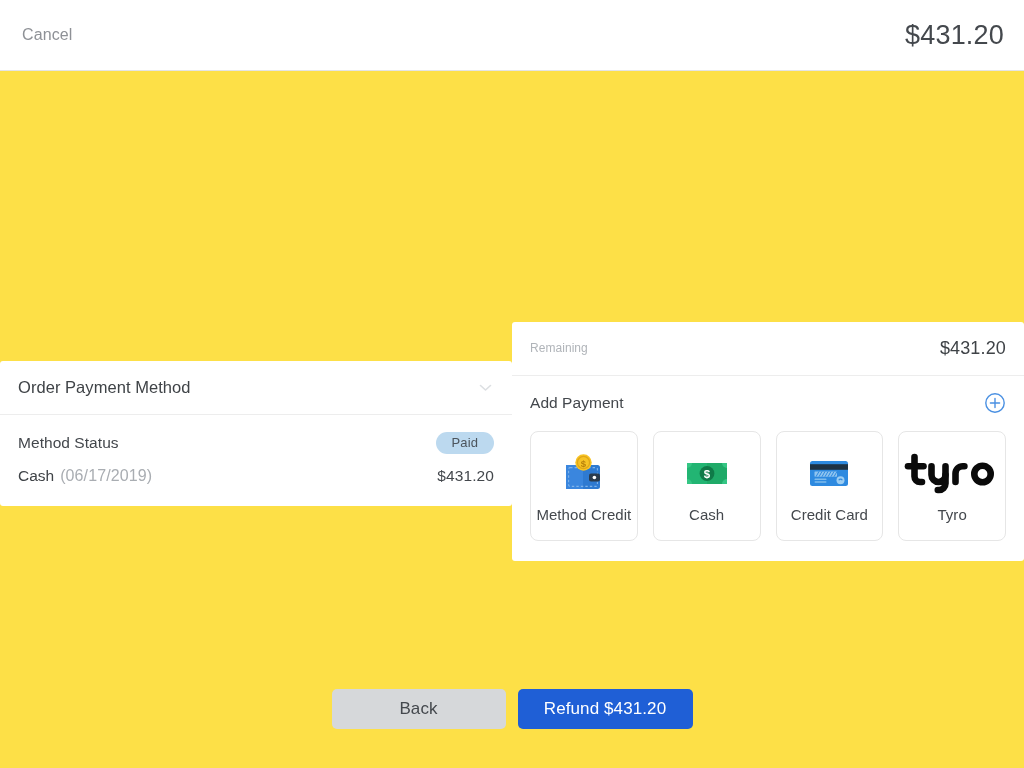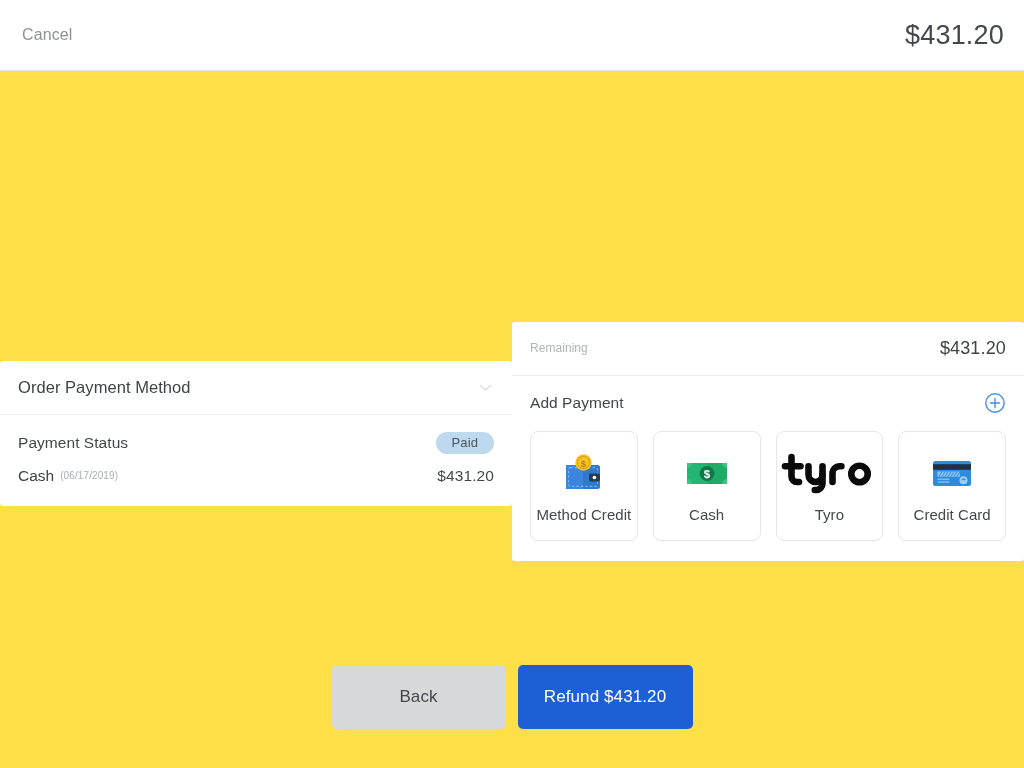--- a/index.html
+++ b/index.html
@@ -138,21 +138,21 @@
     border-radius: 11px;
     letter-spacing: .1px;
     line-height: 1;
   }
 
   .method-name {
     font-size: 15.5px;
     color: #3f4347;
   }
   .method-date {
-    font-size: 10px;
+    font-size: 16px;
     color: #a9adb2;
     margin-left: 6px;
     letter-spacing: .1px;
   }
   .row-amount {
     font-size: 15.5px;
     color: #43474c;
     letter-spacing: .1px;
   }
 
@@ -243,21 +243,21 @@
   .footer {
     position: absolute;
     left: 0; right: 0;
     bottom: 39px;
     display: flex;
     justify-content: center;
     gap: 12px;
   }
 
   .btn {
-    height: 64px;
+    height: 40px;
     border: none;
     border-radius: 5px;
     font-family: inherit;
     font-size: 17px;
     cursor: pointer;
     letter-spacing: .1px;
   }
 
   .btn-back {
     width: 174px;
@@ -290,21 +290,21 @@
         <span class="card-header-title">Order Payment Method</span>
         <span class="chevron">
           <svg width="17" height="17" viewBox="0 0 17 17">
             <path d="M3.5 6.5 L8.5 11 L13.5 6.5" fill="none" stroke="#dcdfe2" stroke-width="1.6" stroke-linecap="round" stroke-linejoin="round"></path>
           </svg>
         </span>
       </div>
 
       <div class="pay-rows">
         <div class="row">
-          <span class="row-label">Payment Status</span>
+          <span class="row-label">Method Status</span>
           <span class="row-right">
             <span class="badge">Paid</span>
           </span>
         </div>
         <div class="row">
           <span class="method-name">Cash</span>
           <span class="method-date">(06/17/2019)</span>
           <span class="row-right">
             <span class="row-amount">$431.20</span>
           </span>
@@ -355,40 +355,20 @@
               <rect x="24" y="12" width="20" height="21" fill="#1faa68"></rect>
               <path d="M4 12 h5 a5 5 0 0 1 -5 5 z" fill="#35c684"></path>
               <path d="M44 12 h-5 a5 5 0 0 0 5 5 z" fill="#35c684"></path>
               <path d="M4 33 h5 a5 5 0 0 0 -5 -5 z" fill="#35c684"></path>
               <path d="M44 33 h-5 a5 5 0 0 1 5 -5 z" fill="#35c684"></path>
               <circle cx="24" cy="22.5" r="7.4" fill="#0f7a48"></circle>
               <text x="24" y="26.6" text-anchor="middle" font-family="'Liberation Sans',sans-serif" font-size="11.5" font-weight="bold" fill="#ffffff">$</text>
             </svg>
           </span>
           <span class="tile-label">Cash</span>
-        </button>
-
-        <button class="tile">
-          <span class="tile-icon">
-            <svg width="96" height="42" viewBox="0 0 96 42">
-              <g fill="none" stroke="#0a0a0a" stroke-width="6.6" stroke-linecap="round" stroke-linejoin="round">
-
-                <path d="M10.5 5 V24.5 a5.5 5.5 0 0 0 5.5 5.5 h2"></path>
-                <path d="M4 14.2 H19.5"></path>
-
-                <path d="M27.5 14.2 V23 a7 7 0 0 0 7 7 a7 7 0 0 0 7 -7 V14.2"></path>
-                <path d="M41.5 23 V31.5 a6.5 6.5 0 0 1 -6.5 6.5 h-1.2"></path>
-
-                <path d="M51.5 30 V21.5 a7.3 7.3 0 0 1 7.3 -7.3 h1.6"></path>
-
-                <circle cx="78.5" cy="22" r="8.2"></circle>
-              </g>
-            </svg>
-          </span>
-          <span class="tile-label">Tyro</span>
         </button>
 
         <button class="tile">
           <span class="tile-icon">
             <svg width="48" height="44" viewBox="0 0 48 44">
               <rect x="5" y="10" width="38" height="25" rx="2.5" fill="#2e8ae0"></rect>
               <rect x="5" y="13.2" width="38" height="5.6" fill="#1e3244"></rect>
               <g fill="#8fc4ef">
                 <rect x="9.5" y="20.5" width="22.5" height="5.2" rx="0.6"></rect>
               </g>
@@ -397,20 +377,40 @@
               </g>
               <rect x="9.5" y="27.6" width="12" height="1.5" rx="0.7" fill="#7fbcec"></rect>
               <rect x="9.5" y="30.2" width="12" height="1.5" rx="0.7" fill="#7fbcec"></rect>
               <circle cx="35.5" cy="29.3" r="4" fill="#9ccdf2"></circle>
               <path d="M33.8 29.3 a1.9 1.9 0 0 1 3.5 0" fill="none" stroke="#2e8ae0" stroke-width="1.1"></path>
             </svg>
           </span>
           <span class="tile-label">Credit Card</span>
         </button>
 
+        <button class="tile">
+          <span class="tile-icon">
+            <svg width="96" height="42" viewBox="0 0 96 42">
+              <g fill="none" stroke="#0a0a0a" stroke-width="6.6" stroke-linecap="round" stroke-linejoin="round">
+
+                <path d="M10.5 5 V24.5 a5.5 5.5 0 0 0 5.5 5.5 h2"></path>
+                <path d="M4 14.2 H19.5"></path>
+
+                <path d="M27.5 14.2 V23 a7 7 0 0 0 7 7 a7 7 0 0 0 7 -7 V14.2"></path>
+                <path d="M41.5 23 V31.5 a6.5 6.5 0 0 1 -6.5 6.5 h-1.2"></path>
+
+                <path d="M51.5 30 V21.5 a7.3 7.3 0 0 1 7.3 -7.3 h1.6"></path>
+
+                <circle cx="78.5" cy="22" r="8.2"></circle>
+              </g>
+            </svg>
+          </span>
+          <span class="tile-label">Tyro</span>
+        </button>
+
       </div>
     </div>
 
   </div>
 
   <div class="footer">
     <button class="btn btn-back">Back</button>
     <button class="btn btn-refund">Refund $431.20</button>
   </div>
 

